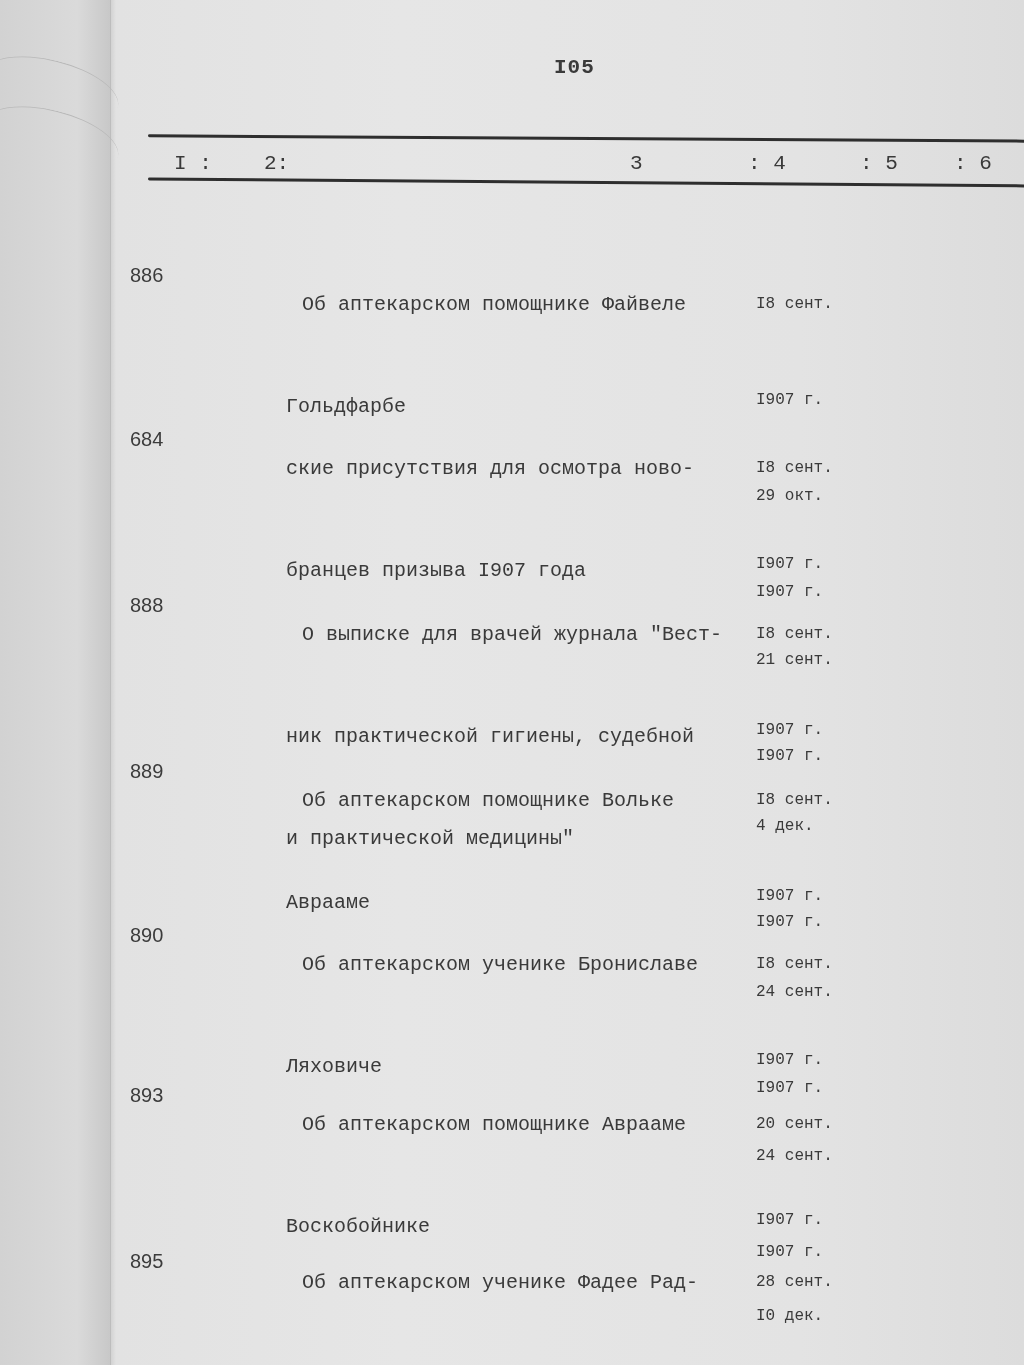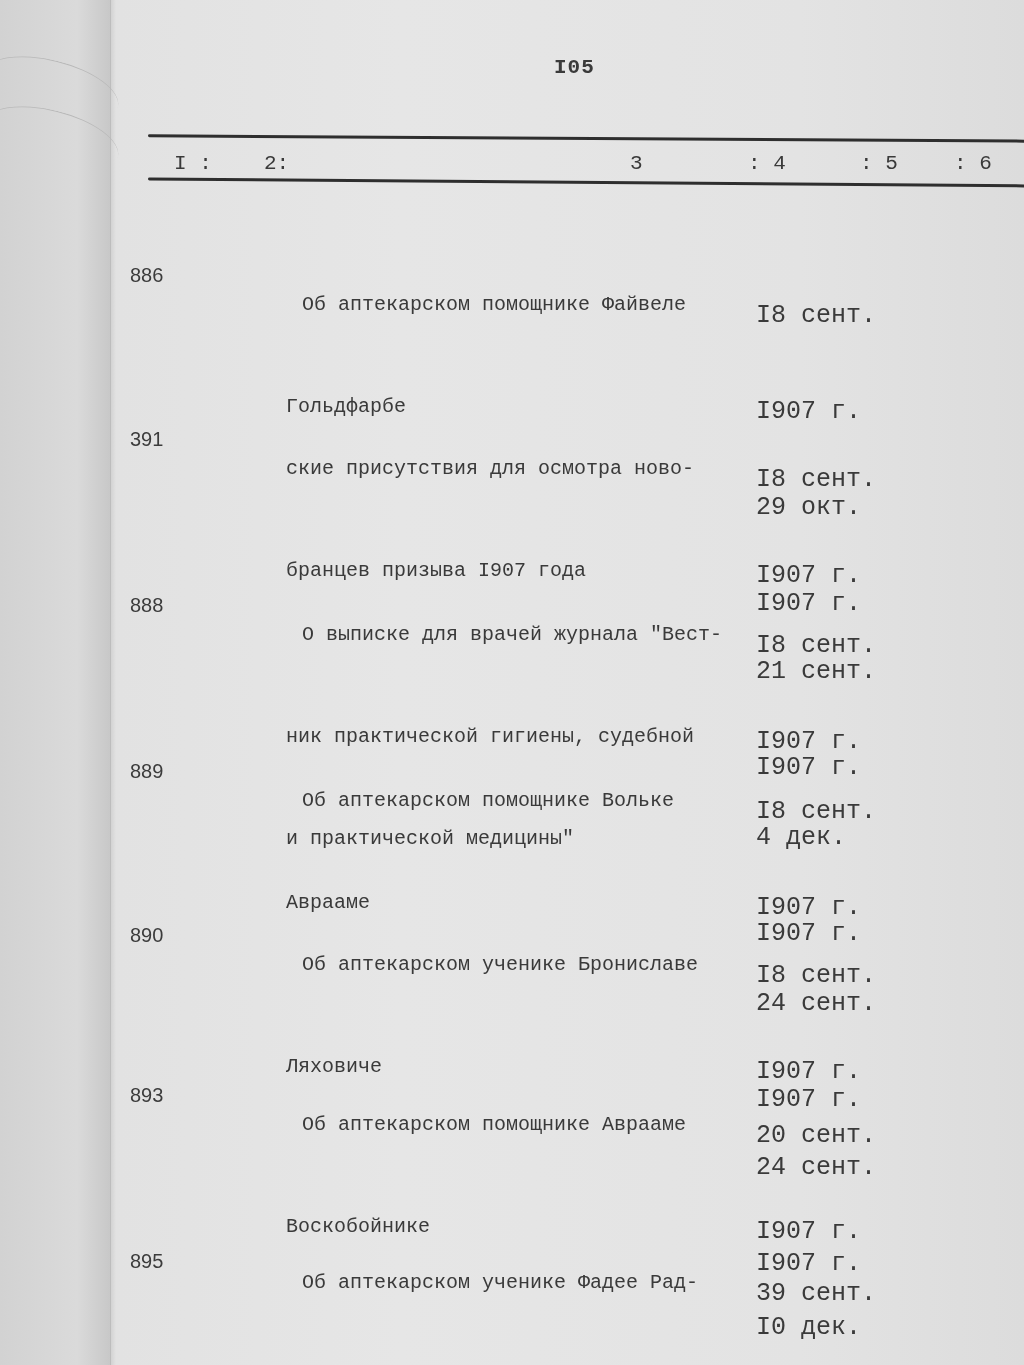--- a/index.html
+++ b/index.html
@@ -82,22 +82,22 @@
       width: 480px;
       font-size: 20px;
       line-height: 34px;
       white-space: pre;
     }
     .entry-title .line { display: block; }
     .entry-title .line.first { padding-left: 16px; }
     .entry-dates {
       position: absolute;
       left: 644px;
-      top: 16px;
-      font-size: 25px;
+      top: 4px;
+      font-size: 16px;
       line-height: 32px;
       white-space: pre;
     }
     .entry-dates .line { display: block; }
   </style>
 </head>
 <body>
 
 <div class="scene">
   <div class="prev-page">
@@ -125,21 +125,21 @@
       </div>
       <div class="entry-dates">
         <span class="line">I8 сент.</span>
         <span class="line">I907 г.</span>
         <span class="line">29 окт.</span>
         <span class="line">I907 г.</span>
       </div>
     </div>
 
     <div class="entry" style="top:384px">
-      <div class="entry-number">391</div>
+      <div class="entry-number">684</div>
       <div class="entry-title">
         <span class="line">ские присутствия для осмотра ново-</span>
         <span class="line">бранцев призыва I907 года</span>
       </div>
       <div class="entry-dates">
         <span class="line">I8 сент.</span>
         <span class="line">I907 г.</span>
         <span class="line">21 сент.</span>
         <span class="line">I907 г.</span>
       </div>
@@ -202,20 +202,20 @@
       </div>
     </div>
 
     <div class="entry" style="top:1198px">
       <div class="entry-number" style="top:8px">895</div>
       <div class="entry-title">
         <span class="line first">Об аптекарском ученике Фадее Рад-</span>
         
       </div>
       <div class="entry-dates">
-        <span class="line">39 сент.</span>
+        <span class="line">28 сент.</span>
         <span class="line">I907 г.</span>
         
         
       </div>
     </div>
   </div>
 </div>
 
 </body></html>

